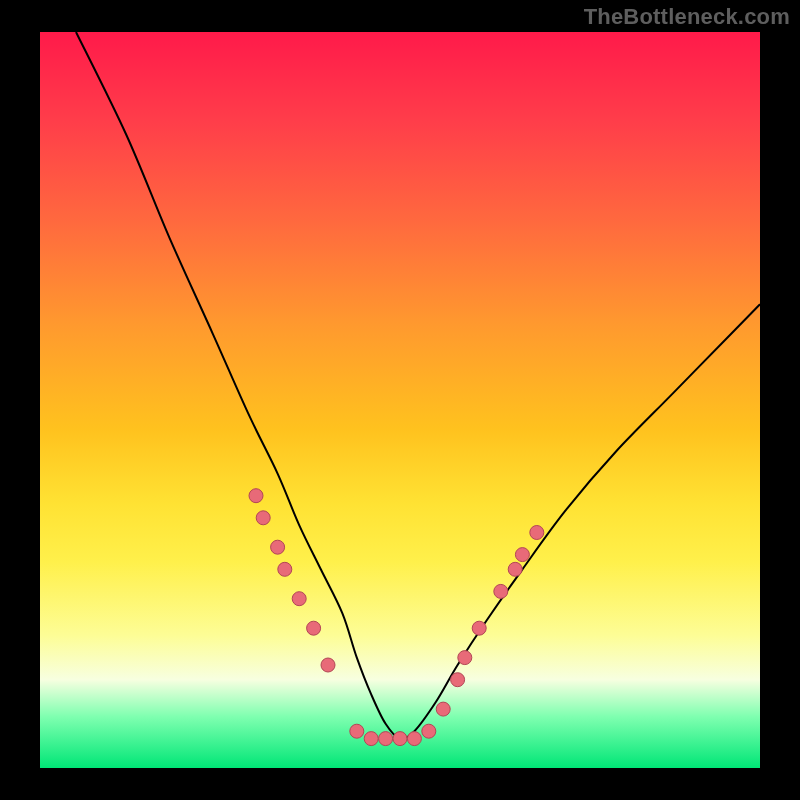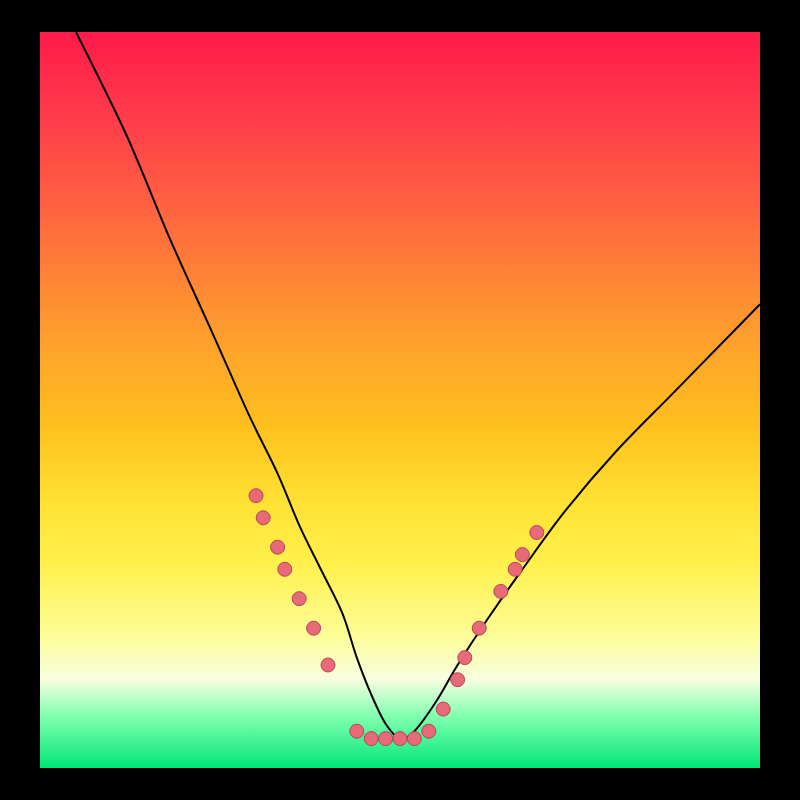--- a/index.html
+++ b/index.html
@@ -68,20 +68,21 @@
     fill: #e86a78;
     stroke: #b24655;
     stroke-width: 1;
   }
 </style>
 </head>
 <body>
 
 <div class="stage">
 
+  <div class="watermark">TheBottleneck.com</div>
 
   <div class="plot-area">
     <div class="gradient"></div>
 
     <svg class="plot-svg" viewBox="0 0 720 736" preserveAspectRatio="none">
       <path id="curve-path" class="curve" d="M 36.0 0.0 C 44.4 17.2, 70.8 68.7, 86.4 103.0 C 102.0 137.4, 115.2 173.0, 129.6 206.1 C 144.0 239.2, 159.6 272.3, 172.8 301.8 C 186.0 331.2, 198.0 359.4, 208.8 382.7 C 219.6 406.0, 229.2 423.2, 237.6 441.6 C 246.0 460.0, 252.0 477.2, 259.2 493.1 C 266.4 509.1, 273.6 522.6, 280.8 537.3 C 288.0 552.0, 296.4 566.7, 302.4 581.4 C 308.4 596.2, 312.0 612.1, 316.8 625.6 C 321.6 639.1, 326.4 651.4, 331.2 662.4 C 336.0 673.4, 340.8 684.5, 345.6 691.8 C 350.4 699.2, 355.2 705.3, 360.0 706.6 C 364.8 707.8, 368.4 705.3, 374.4 699.2 C 380.4 693.1, 388.8 680.8, 396.0 669.8 C 403.2 658.7, 409.2 646.5, 417.6 633.0 C 426.0 619.5, 435.6 604.7, 446.4 588.8 C 457.2 572.9, 469.2 555.7, 482.4 537.3 C 495.6 518.9, 510.0 498.0, 525.6 478.4 C 541.2 458.8, 558.0 439.1, 576.0 419.5 C 594.0 399.9, 614.4 380.3, 633.6 360.6 C 652.8 341.0, 676.8 316.5, 691.2 301.8 C 705.6 287.0, 715.2 277.2, 720.0 272.3"></path>
       <g id="dots-group">
           <circle cx="216.0" cy="463.7" r="7" class="dot"></circle>
           <circle cx="223.2" cy="485.8" r="7" class="dot"></circle>
           <circle cx="237.6" cy="515.2" r="7" class="dot"></circle>

